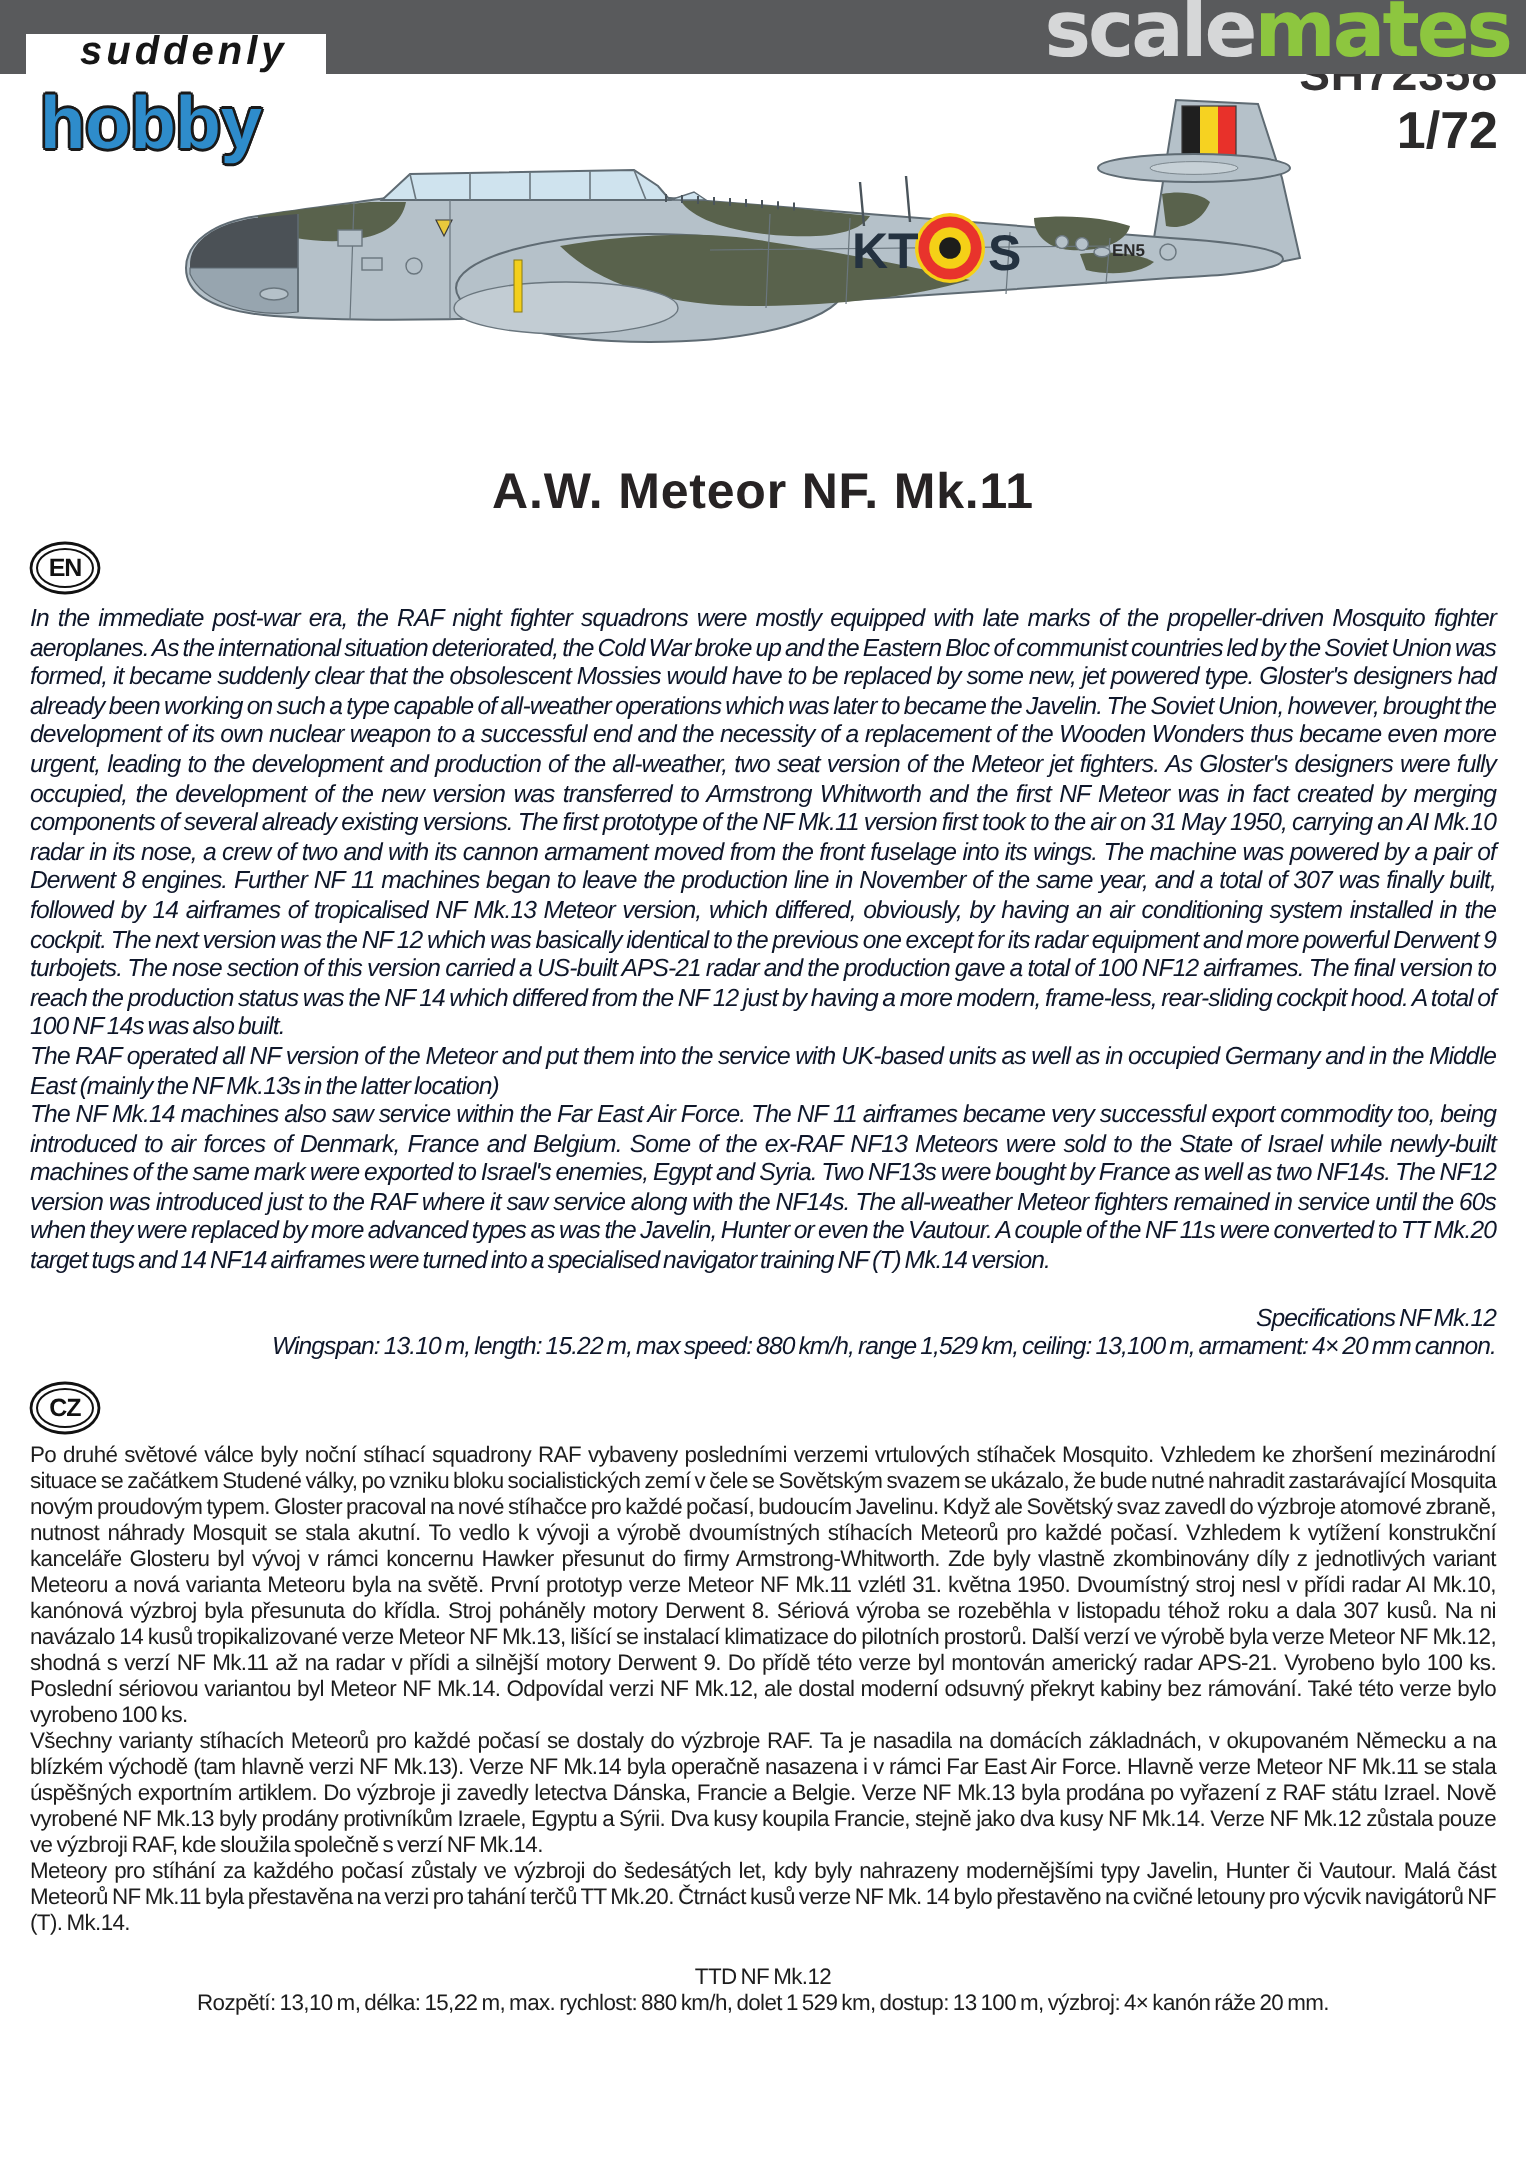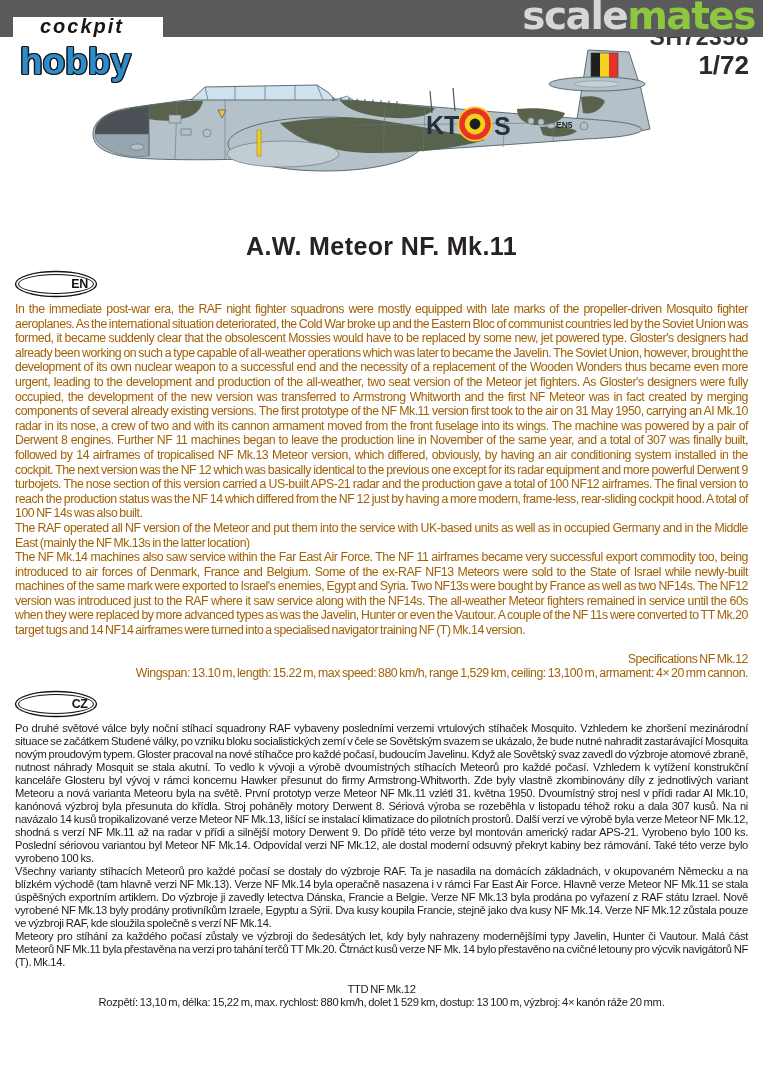--- a/index.html
+++ b/index.html
@@ -31,44 +31,44 @@
 
   
   .title{position:absolute;left:0;right:0;top:232px;text-align:center;font-size:25px;
          font-weight:700;color:#272324;letter-spacing:0.4px;}
 
   
   .text-col{position:absolute;left:15px;width:733px;top:270px;}
   .badge{display:inline-flex;align-items:center;justify-content:center;width:27px;height:18px;
          border:1.8px solid #111;border-radius:50%;font-size:12.5px;font-weight:700;color:#111;
          letter-spacing:-0.5px;box-shadow:0 0 0 1.8px #fff,0 0 0 3.2px #111;
-         margin:4px 0 8px 3px;background:#fff;padding-left:47px;}
+         margin:4px 0 8px 3px;background:#fff;}
   .en-text p{margin:0;font-size:12.3px;line-height:14.6px;text-align:justify;
-             letter-spacing:-0.45px;word-spacing:-1px;color:#a16207;}
+             letter-spacing:-0.45px;word-spacing:-1px;color:#0f172a;font-style:italic;}
   .en-text .plain{text-align:right;}
   .cz-text p{margin:0;font-size:11.2px;line-height:13px;text-align:justify;
              letter-spacing:-0.3px;word-spacing:-0.8px;color:#1d1d1d;}
   .cz-text .plain{text-align:center;}
   .gap{height:14px;}
   .gap-sm{height:9px;}
 </style>
 </head>
 <body>
 
 <div class="page">
 
   <div class="top-bar"></div>
   <div class="scalemates">
     <span class="scale">scale</span><span class="mates">mates</span>
   </div>
   <div class="product-code">SH72358</div>
   <div class="kit-scale">1/72</div>
 
   <div class="logo">
-    <span class="logo-special">cockpit</span>
+    <span class="logo-special">suddenly</span>
     <span class="logo-hobby">hobby</span>
   </div>
 
   <div class="aircraft">
     <svg width="580" height="170" viewBox="0 0 580 170">
 
       <path d="M492,82 L503,13 L544,15 L556,52 L565,92 L540,97 L496,86 Z" fill="#b5c1c9" stroke="#5f6b73" stroke-width="1"></path>
 
       <g>
         <rect x="506" y="16" width="9" height="30" fill="#1f1f1f"></rect>

